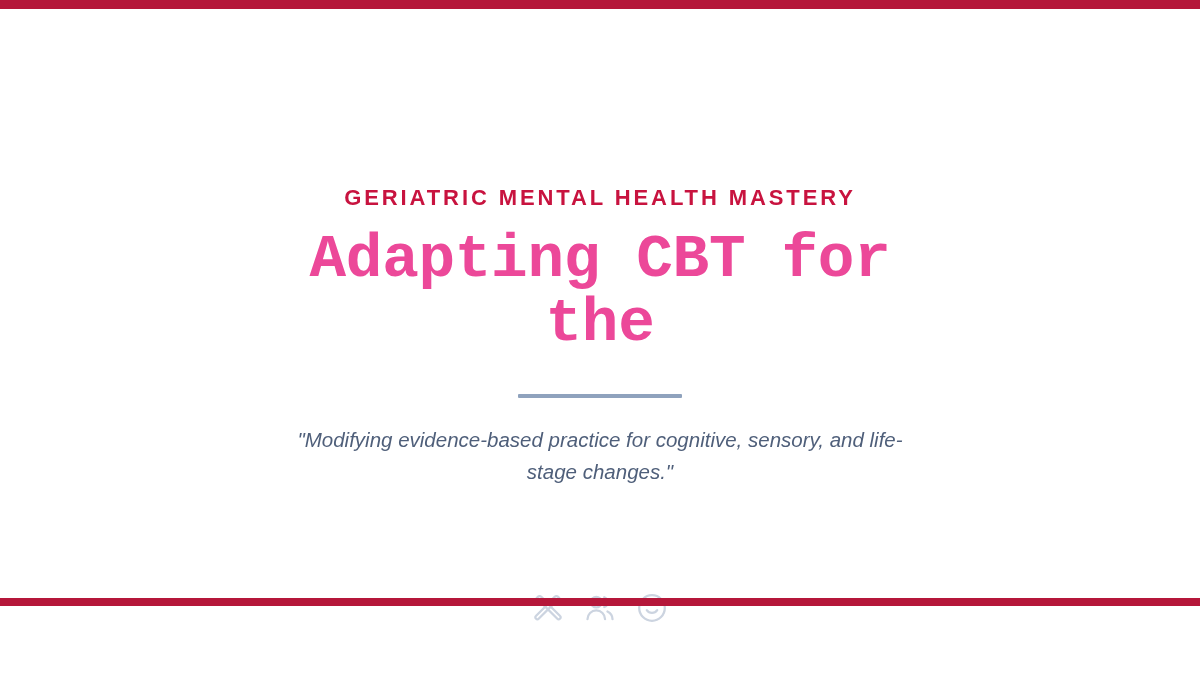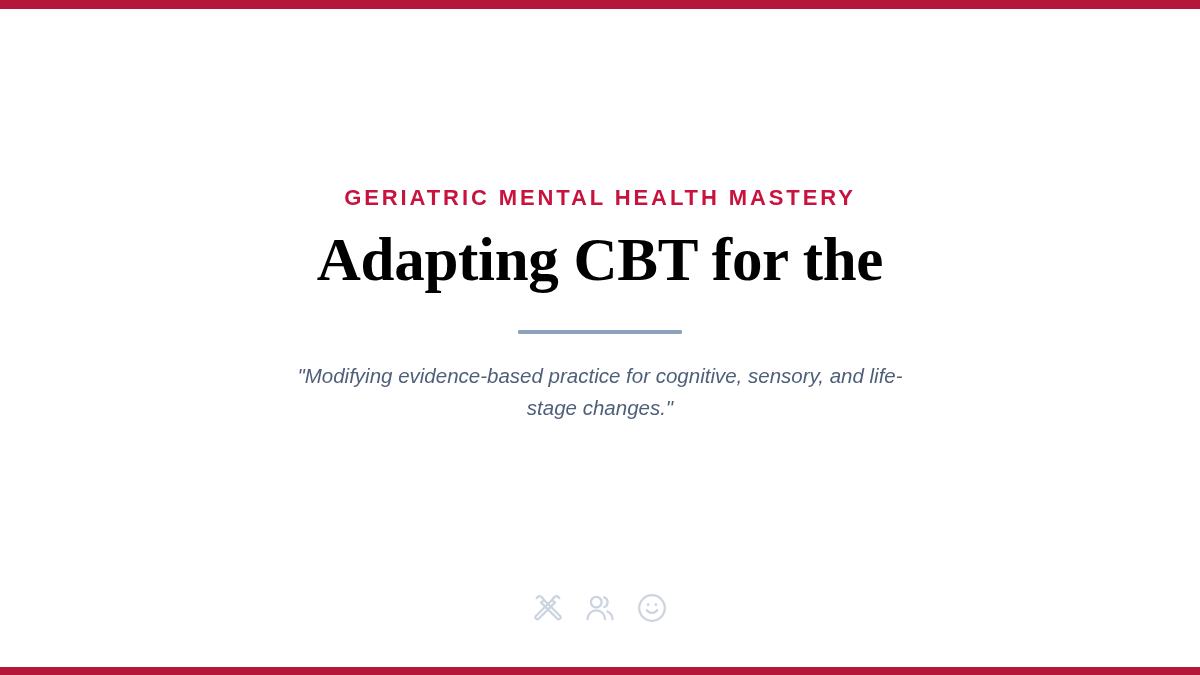--- a/index.html
+++ b/index.html
@@ -11,21 +11,21 @@
     width: 1200px;
     height: 675px;
     background: #ffffff;
     font-family: "Liberation Sans", sans-serif;
     overflow: hidden;
   }
 
   .slide {
     position: relative;
     width: 1200px;
-    height: 675px;
+    height: 606px;
     background: #ffffff;
     box-sizing: border-box;
     display: flex;
     flex-direction: column;
     align-items: center;
   }
 
   
   .accent-bar {
     position: absolute;
@@ -60,24 +60,24 @@
     font-weight: bold;
     letter-spacing: 2.9px;
     color: #c8133f;
     line-height: 1.1;
     text-transform: uppercase;
     margin: 0;
     white-space: nowrap;
   }
 
   .title {
-    font-family: Liberation Serif, serif;
+    font-family: Liberation Mono, monospace;
     font-size: 61px;
     font-weight: bold;
-    color: #000000;
+    color: #ec4899;
     line-height: 1.05;
     letter-spacing: -0.3px;
     margin: 0;
     padding-top: 18px;
     max-width: 700px;
   }
   .title-line {
     display: block;
   }
 

